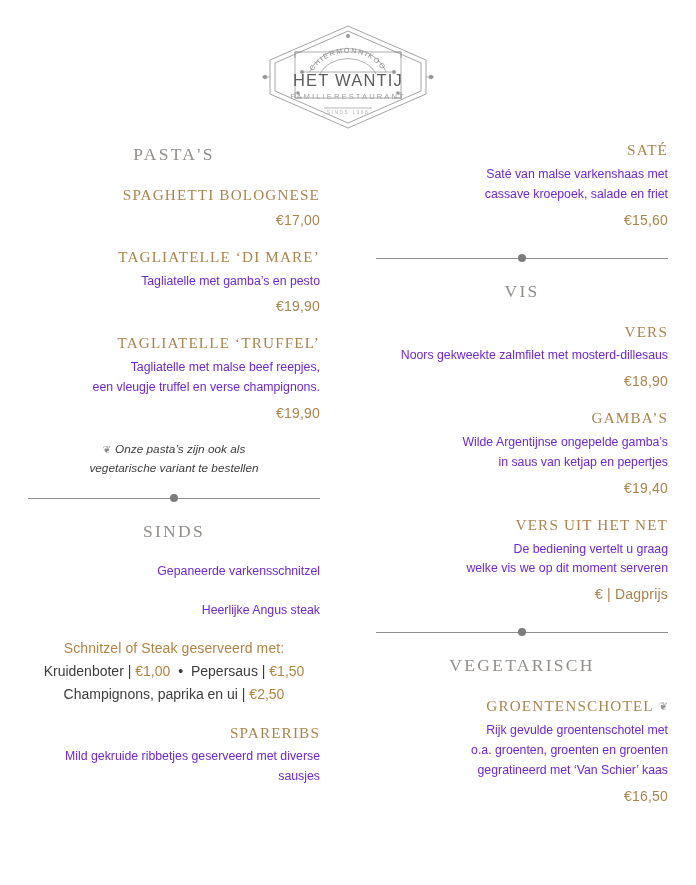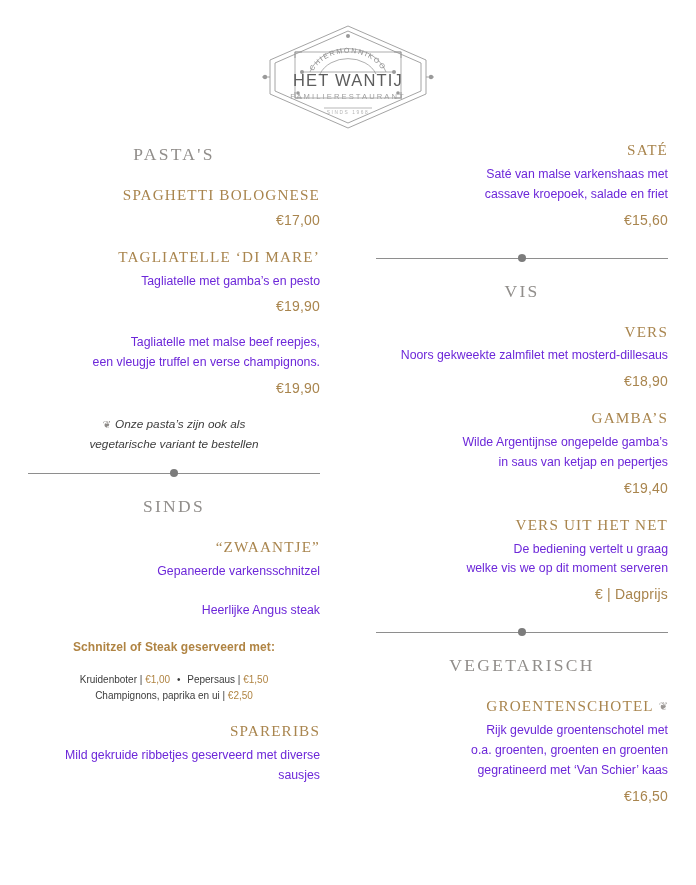--- a/index.html
+++ b/index.html
@@ -119,28 +119,27 @@
   .divider .dot {
     position: relative;
     width: 8px;
     height: 8px;
     border-radius: 50%;
     background: #7c7c7c;
   }
 
   
   .addons-title {
-    font-size: 12px;
+    font-size: 14px;
     color: #b08443;
-    margin: 6px 0 18px 0;
+    margin: 6px 0 4px 0;
     letter-spacing: .1px;
-    font-weight: bold;
   }
   .addons-line {
-    font-size: 10px;
+    font-size: 14px;
     line-height: 1.68;
     color: #3c3c3c;
   }
   .addons-line .price { color: #b08443; }
   .addons-line .sep { color: #3c3c3c; }
   .addons-line .bullet {
     color: #3c3c3c;
     padding: 0 4px;
   }
   .addons { margin-bottom: 16px; }
@@ -202,37 +201,37 @@
         <div class="dish-price">€17,00</div>
       </div>
 
       <div class="dish">
         <div class="dish-name">TAGLIATELLE ‘DI MARE’</div>
         <div class="dish-desc">Tagliatelle met gamba’s en pesto</div>
         <div class="dish-price">€19,90</div>
       </div>
 
       <div class="dish">
+        <div class="dish-name">TAGLIATELLE ‘TRUFFEL’</div>
         <div class="dish-desc">Tagliatelle met malse beef reepjes,<br>een vleugje truffel en verse champignons.</div>
         <div class="dish-price">€19,90</div>
       </div>
 
       <div class="note">
         <span class="leaf">❦</span><span>Onze pasta’s zijn ook als<br>vegetarische variant te bestellen</span>
       </div>
 
       <div class="divider">
         <span class="line"></span>
         <span class="dot"></span>
       </div>
 
       <div class="section-head">SINDS</div>
 
       <div class="dish">
-        <div class="dish-name">“ZWAANTJE”</div>
         <div class="dish-desc">Gepaneerde varkensschnitzel</div>
       </div>
 
       <div class="dish">
         <div class="dish-desc">Heerlijke Angus steak</div>
       </div>
 
       <div class="addons">
         <div class="addons-title">Schnitzel of Steak geserveerd met:</div>
         <div class="addons-line">

